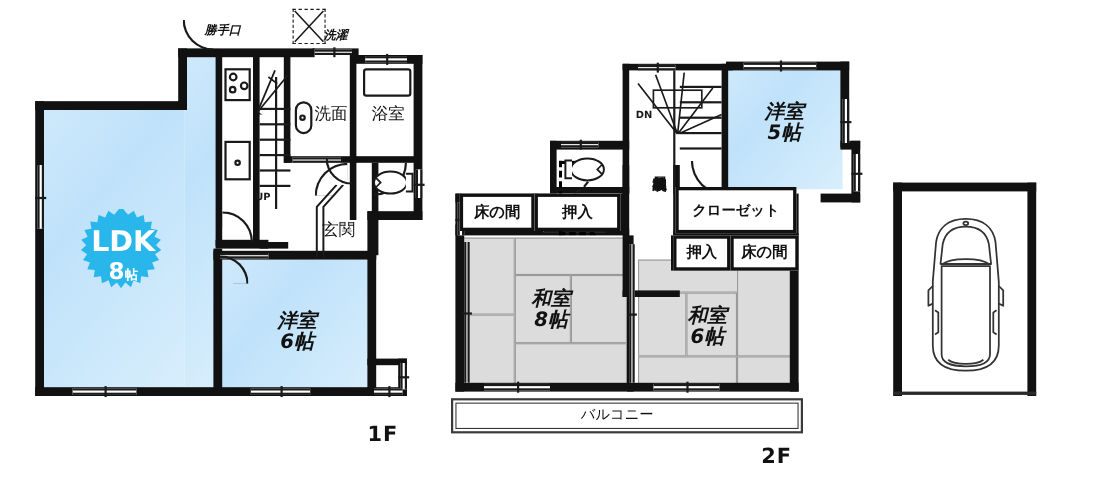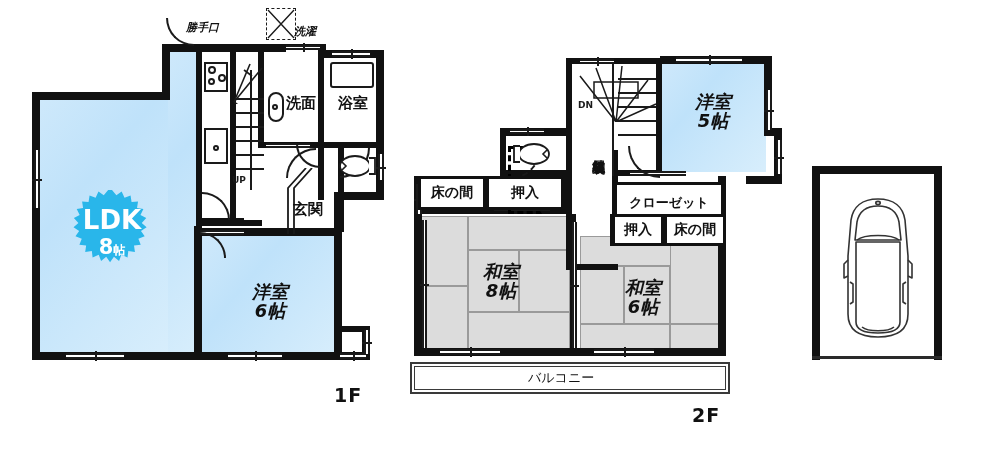--- a/index.html
+++ b/index.html
@@ -11,21 +11,21 @@
   
   .wall{position:absolute;background:#111111;}
   .thin{position:absolute;background:#2a2a2a;}
   .room{position:absolute;box-sizing:border-box;}
   .fillblue{background:linear-gradient(130deg,#cfe9fb 0%,#bfe2fa 35%,#d8eefc 100%);}
   .filltatami{background:#dcdcdc;}
   .fillwhite{background:#ffffff;}
   .lbl{position:absolute;color:#111;line-height:1.02;text-align:center;
        white-space:nowrap;font-weight:400;}
   .lbl-sm{font-size:11px;font-weight:700;font-style:italic;}
-  .lbl-md{font-size:15px;font-weight:700;}
+  .lbl-md{font-size:15px;font-weight:400;}
   .lbl-lg{font-size:18px;font-weight:700;font-style:italic;}
   .lbl-two{line-height:1.06;}
   .vert{writing-mode:vertical-rl;text-orientation:upright;}
   .boxlbl{position:absolute;box-sizing:border-box;background:#fff;
           border:3px solid #111;display:flex;align-items:center;
           justify-content:center;color:#111;font-weight:700;font-size:14px;}
   .floortag{position:absolute;font-size:19px;font-weight:700;color:#111;
             letter-spacing:1px;}
   .outline{position:absolute;box-sizing:border-box;border:2px solid #3a3a3a;
            background:transparent;}
@@ -306,21 +306,21 @@
     <path d="M10,6 L4,6 L4,22 L10,22" fill="#fff" stroke="#1a1a1a" stroke-width="1.8"></path>
     <path d="M37,10 L33,14 L37,18" fill="none" stroke="#1a1a1a" stroke-width="1.6"></path>
   </svg>
 
   <div class="boxlbl" style="left:418px;top:176px;width:68px;height:34px;">
     <span>床の間</span>
   </div>
   <div class="boxlbl" style="left:486px;top:176px;width:78px;height:34px;">
     <span>押入</span>
   </div>
-  <div class="boxlbl" style="left:614px;top:170px;width:110px;height:42px;font-size:13px;margin-top:12px;">
+  <div class="boxlbl" style="left:614px;top:170px;width:110px;height:42px;font-size:13px;">
     <span>クローゼット</span>
   </div>
   <div class="boxlbl" style="left:612px;top:214px;width:52px;height:32px;">
     <span>押入</span>
   </div>
   <div class="boxlbl" style="left:664px;top:214px;width:62px;height:32px;">
     <span>床の間</span>
   </div>
 
   <span class="lbl vert" style="left:592px;top:150px;font-size:13px;font-weight:700;">屋根裏収納</span>

